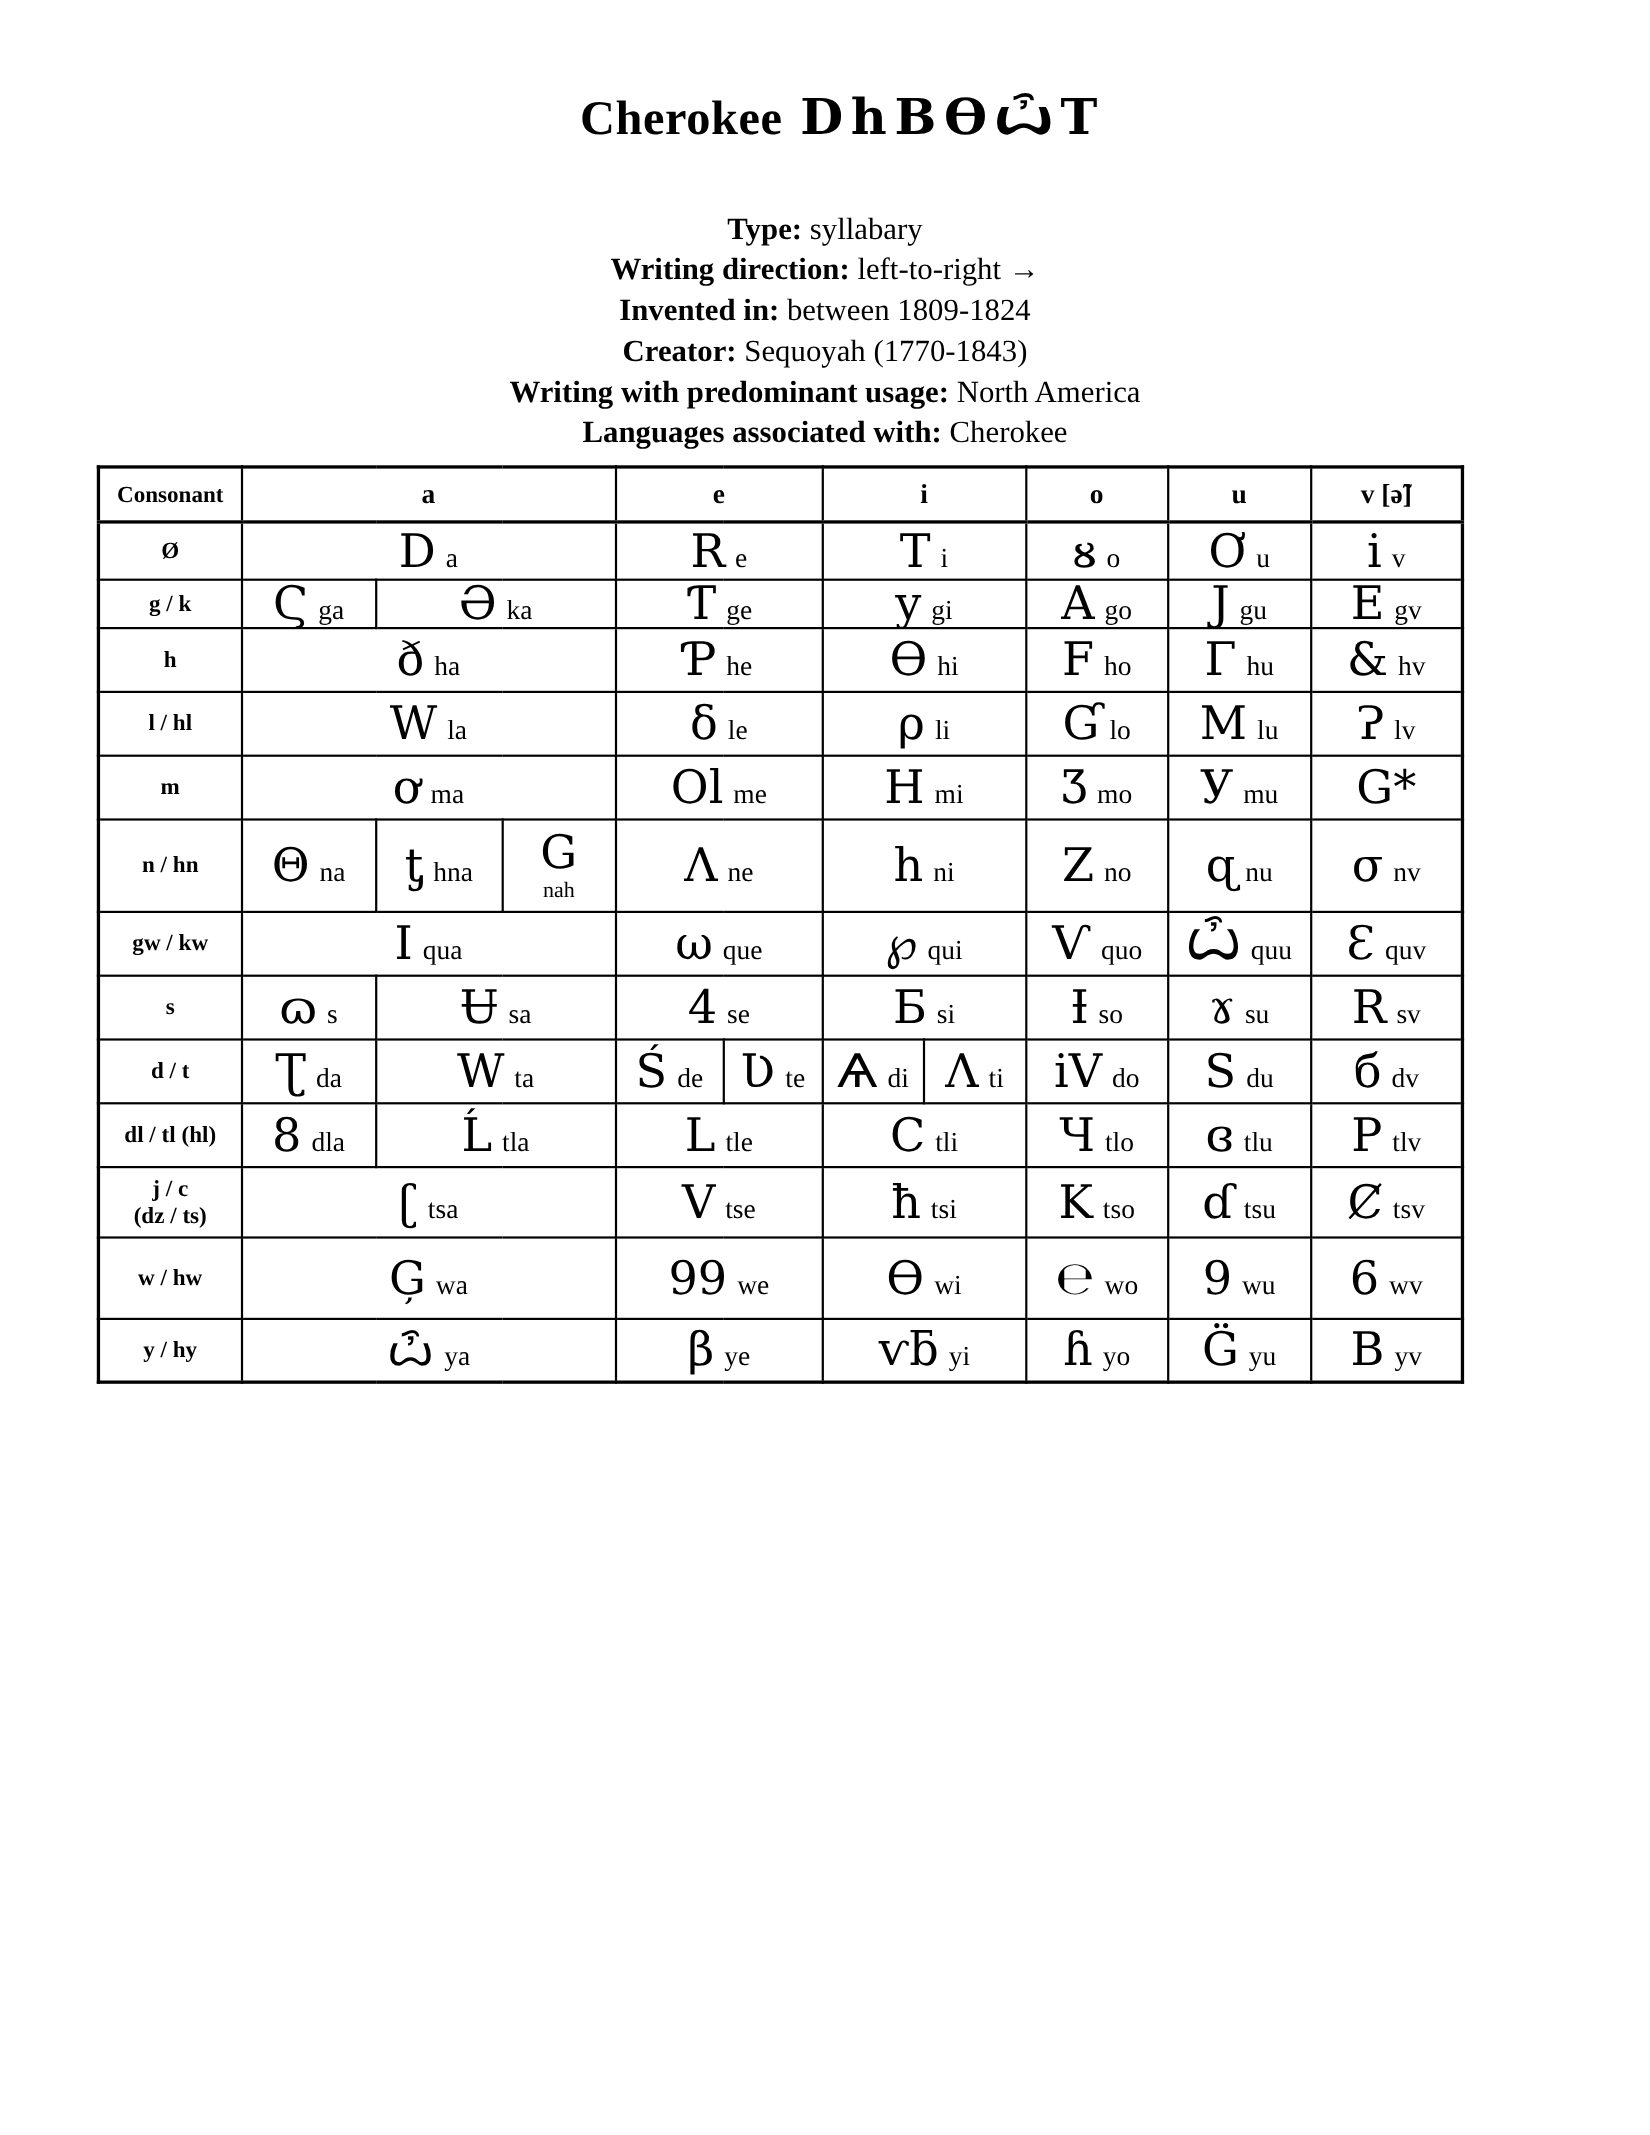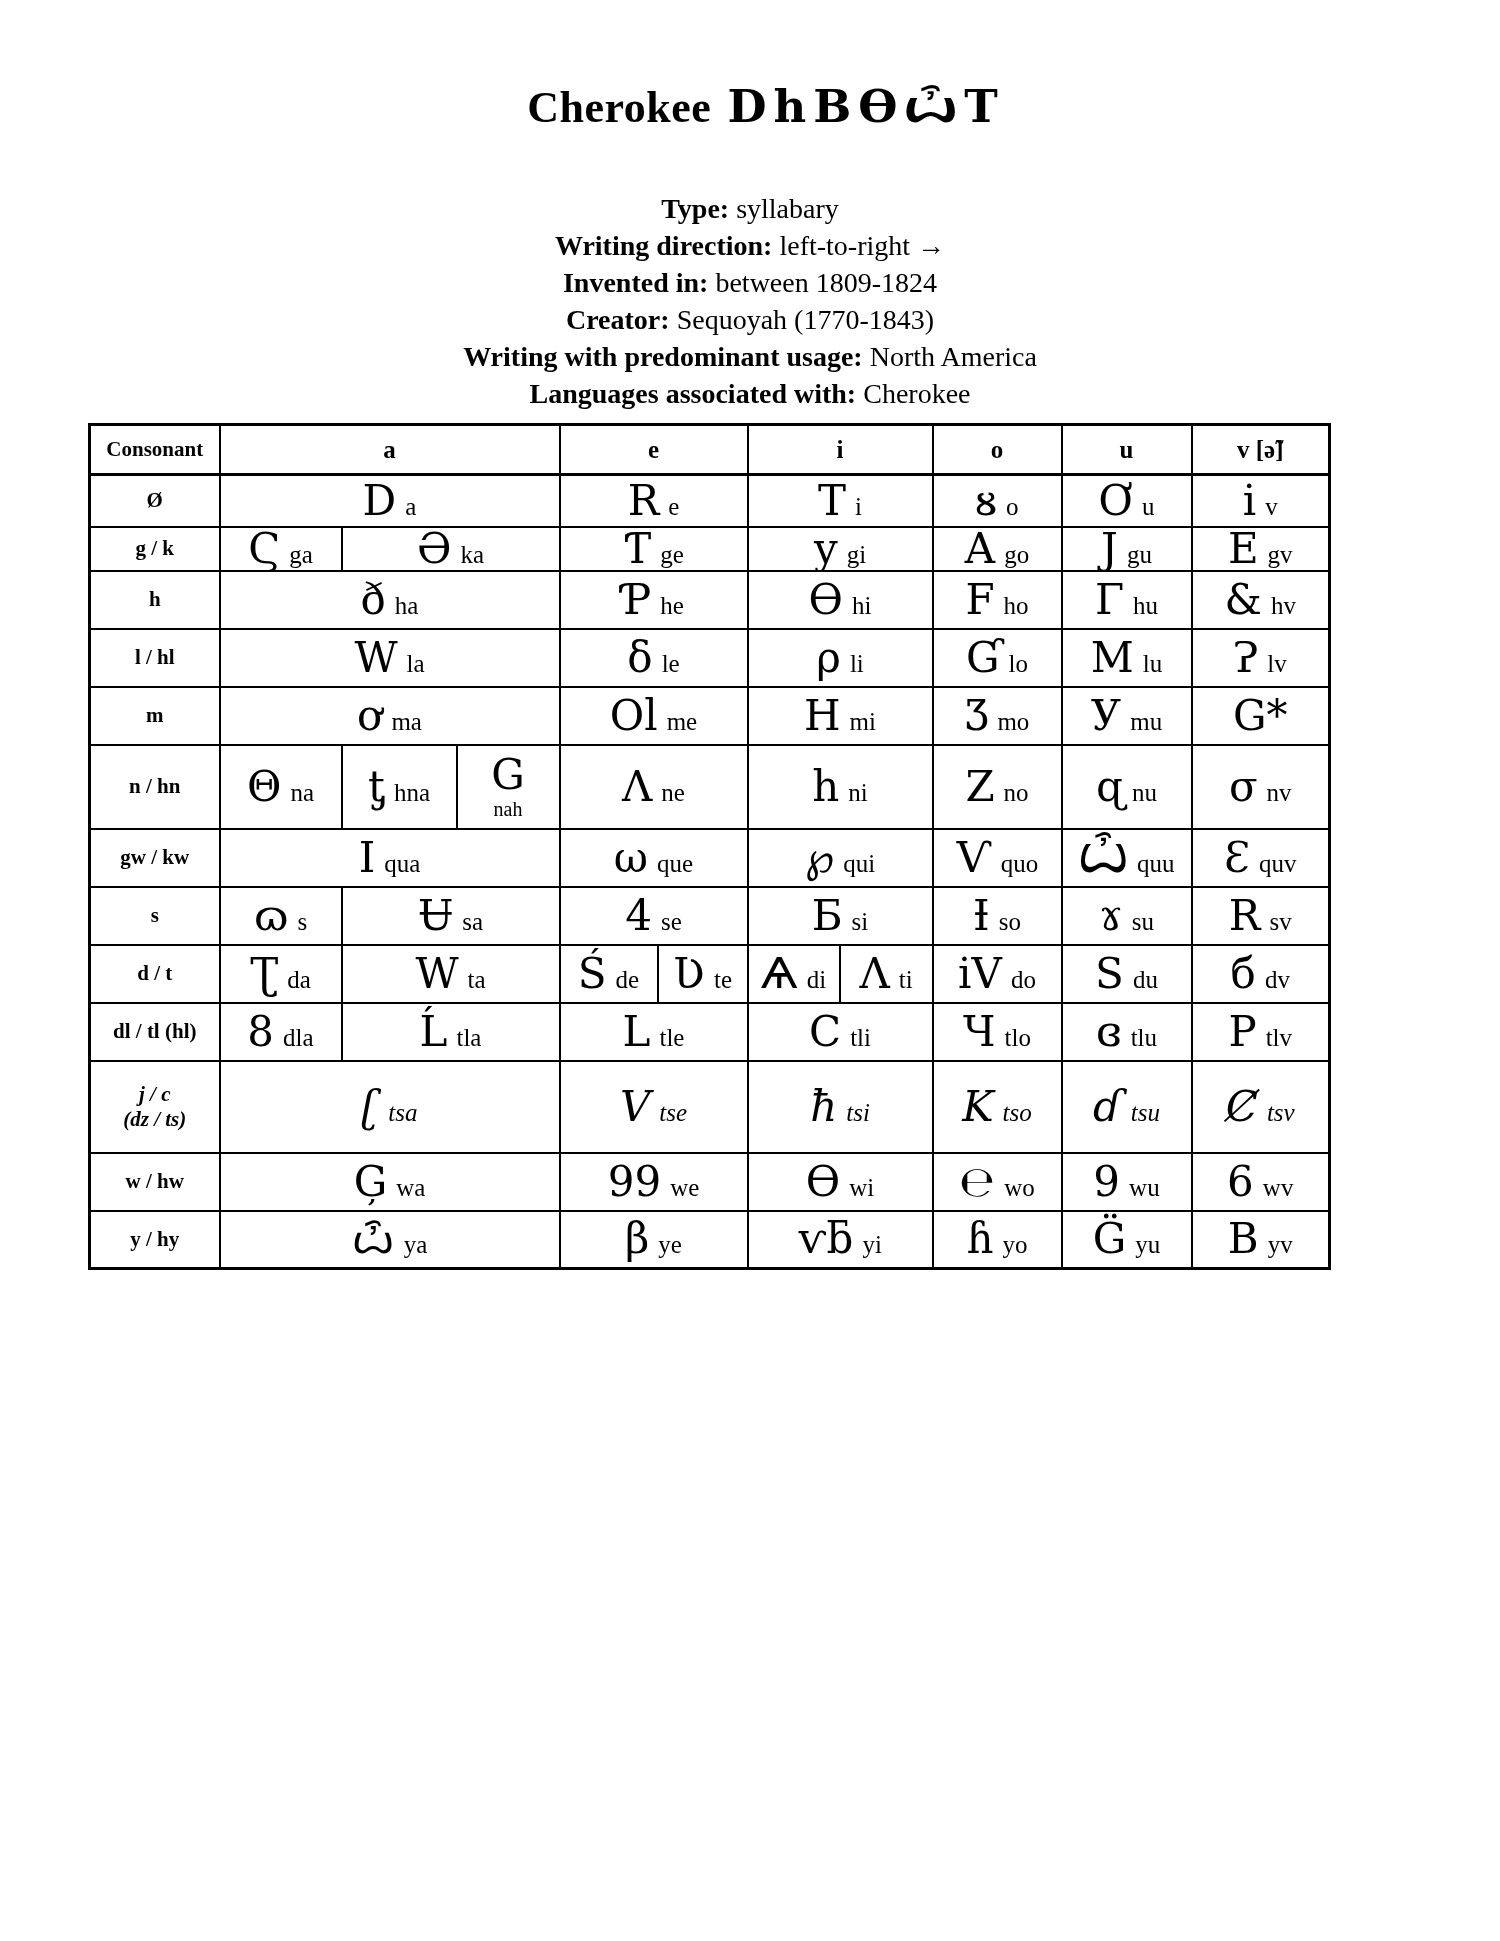--- a/index.html
+++ b/index.html
@@ -182,33 +182,33 @@
             <div>dl / tl (hl)</div>
           </td>
           <td><span class="glyph">8</span><span class="lab">dla</span></td>
           <td colspan="2"><span class="glyph">Ĺ</span><span class="lab">tla</span></td>
           <td colspan="2"><span class="glyph">L</span><span class="lab">tle</span></td>
           <td colspan="2"><span class="glyph">C</span><span class="lab">tli</span></td>
           <td><span class="glyph">Ч</span><span class="lab">tlo</span></td>
           <td><span class="glyph">ɞ</span><span class="lab">tlu</span></td>
           <td><span class="glyph">P</span><span class="lab">tlv</span></td>
         </tr>
-        <tr style="height: 92px; font-style: italic;">
+        <tr style="height: 64px;">
           <td class="cons">
             <div>j / c</div>
             <div>(dz / ts)</div>
           </td>
           <td colspan="3"><span class="glyph">ʗ</span><span class="lab">tsa</span></td>
           <td colspan="2"><span class="glyph">V</span><span class="lab">tse</span></td>
           <td colspan="2"><span class="glyph">ħ</span><span class="lab">tsi</span></td>
           <td><span class="glyph">K</span><span class="lab">tso</span></td>
           <td><span class="glyph">ɗ</span><span class="lab">tsu</span></td>
           <td><span class="glyph">Ȼ</span><span class="lab">tsv</span></td>
         </tr>
-        <tr style="height: 58px;">
+        <tr style="height: 74px;">
           <td class="cons">
             <div>w / hw</div>
           </td>
           <td colspan="3"><span class="glyph">Ģ</span><span class="lab">wa</span></td>
           <td colspan="2"><span class="glyph">99</span><span class="lab">we</span></td>
           <td colspan="2"><span class="glyph">Ѳ</span><span class="lab">wi</span></td>
           <td><span class="glyph">℮</span><span class="lab">wo</span></td>
           <td><span class="glyph">9</span><span class="lab">wu</span></td>
           <td><span class="glyph">6</span><span class="lab">wv</span></td>
         </tr>

